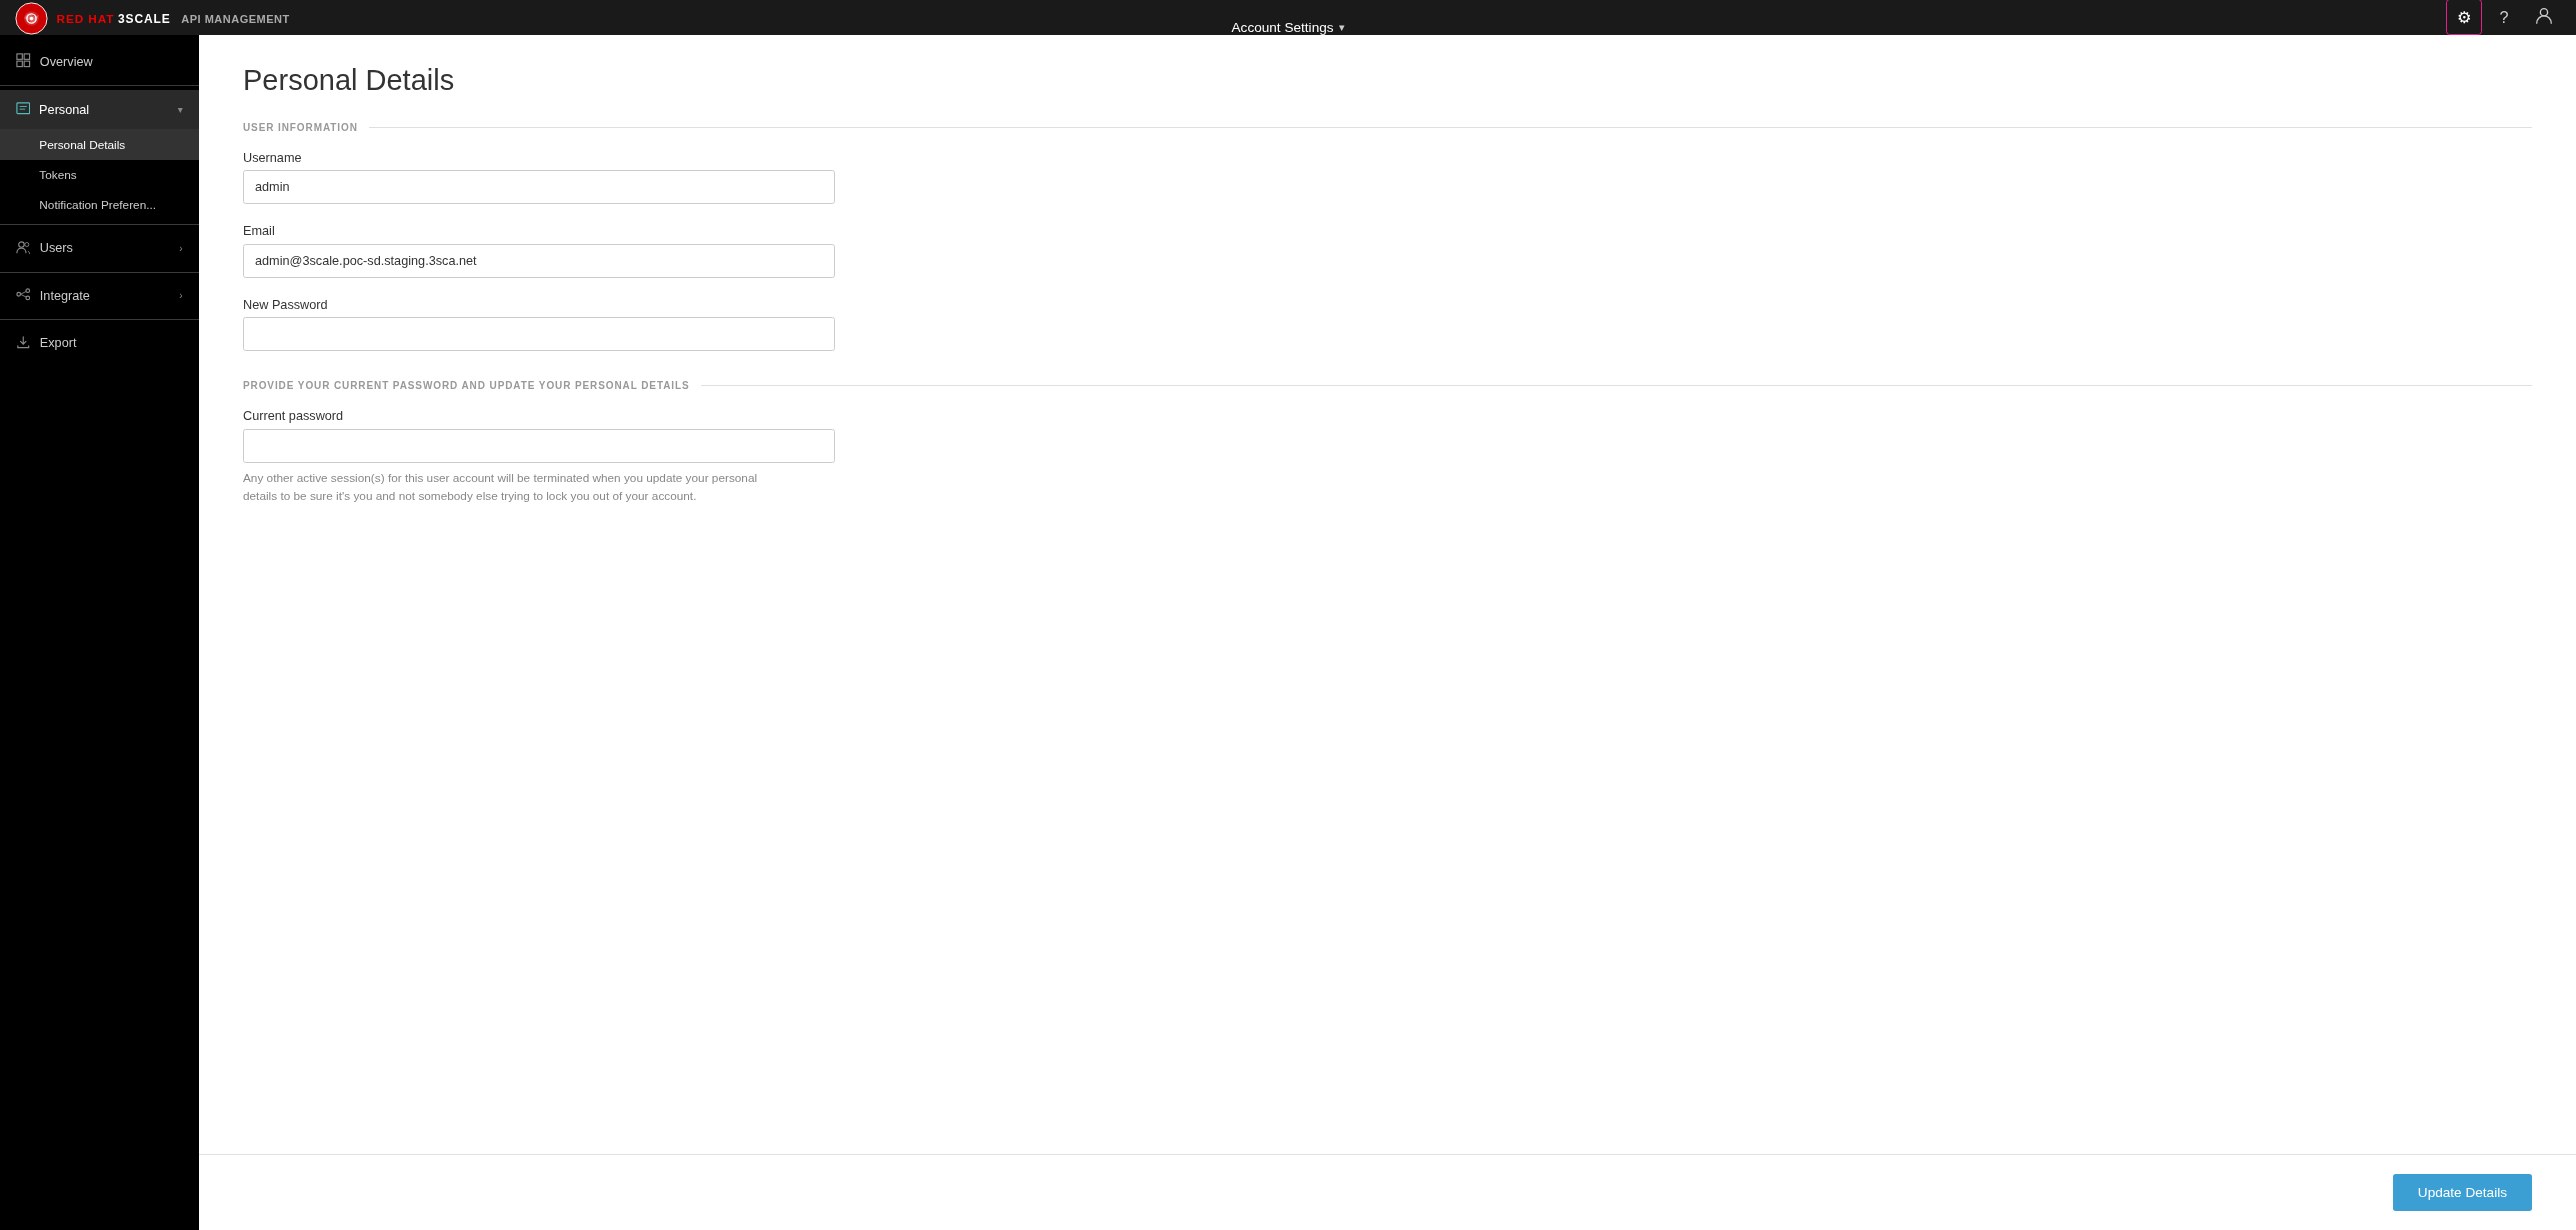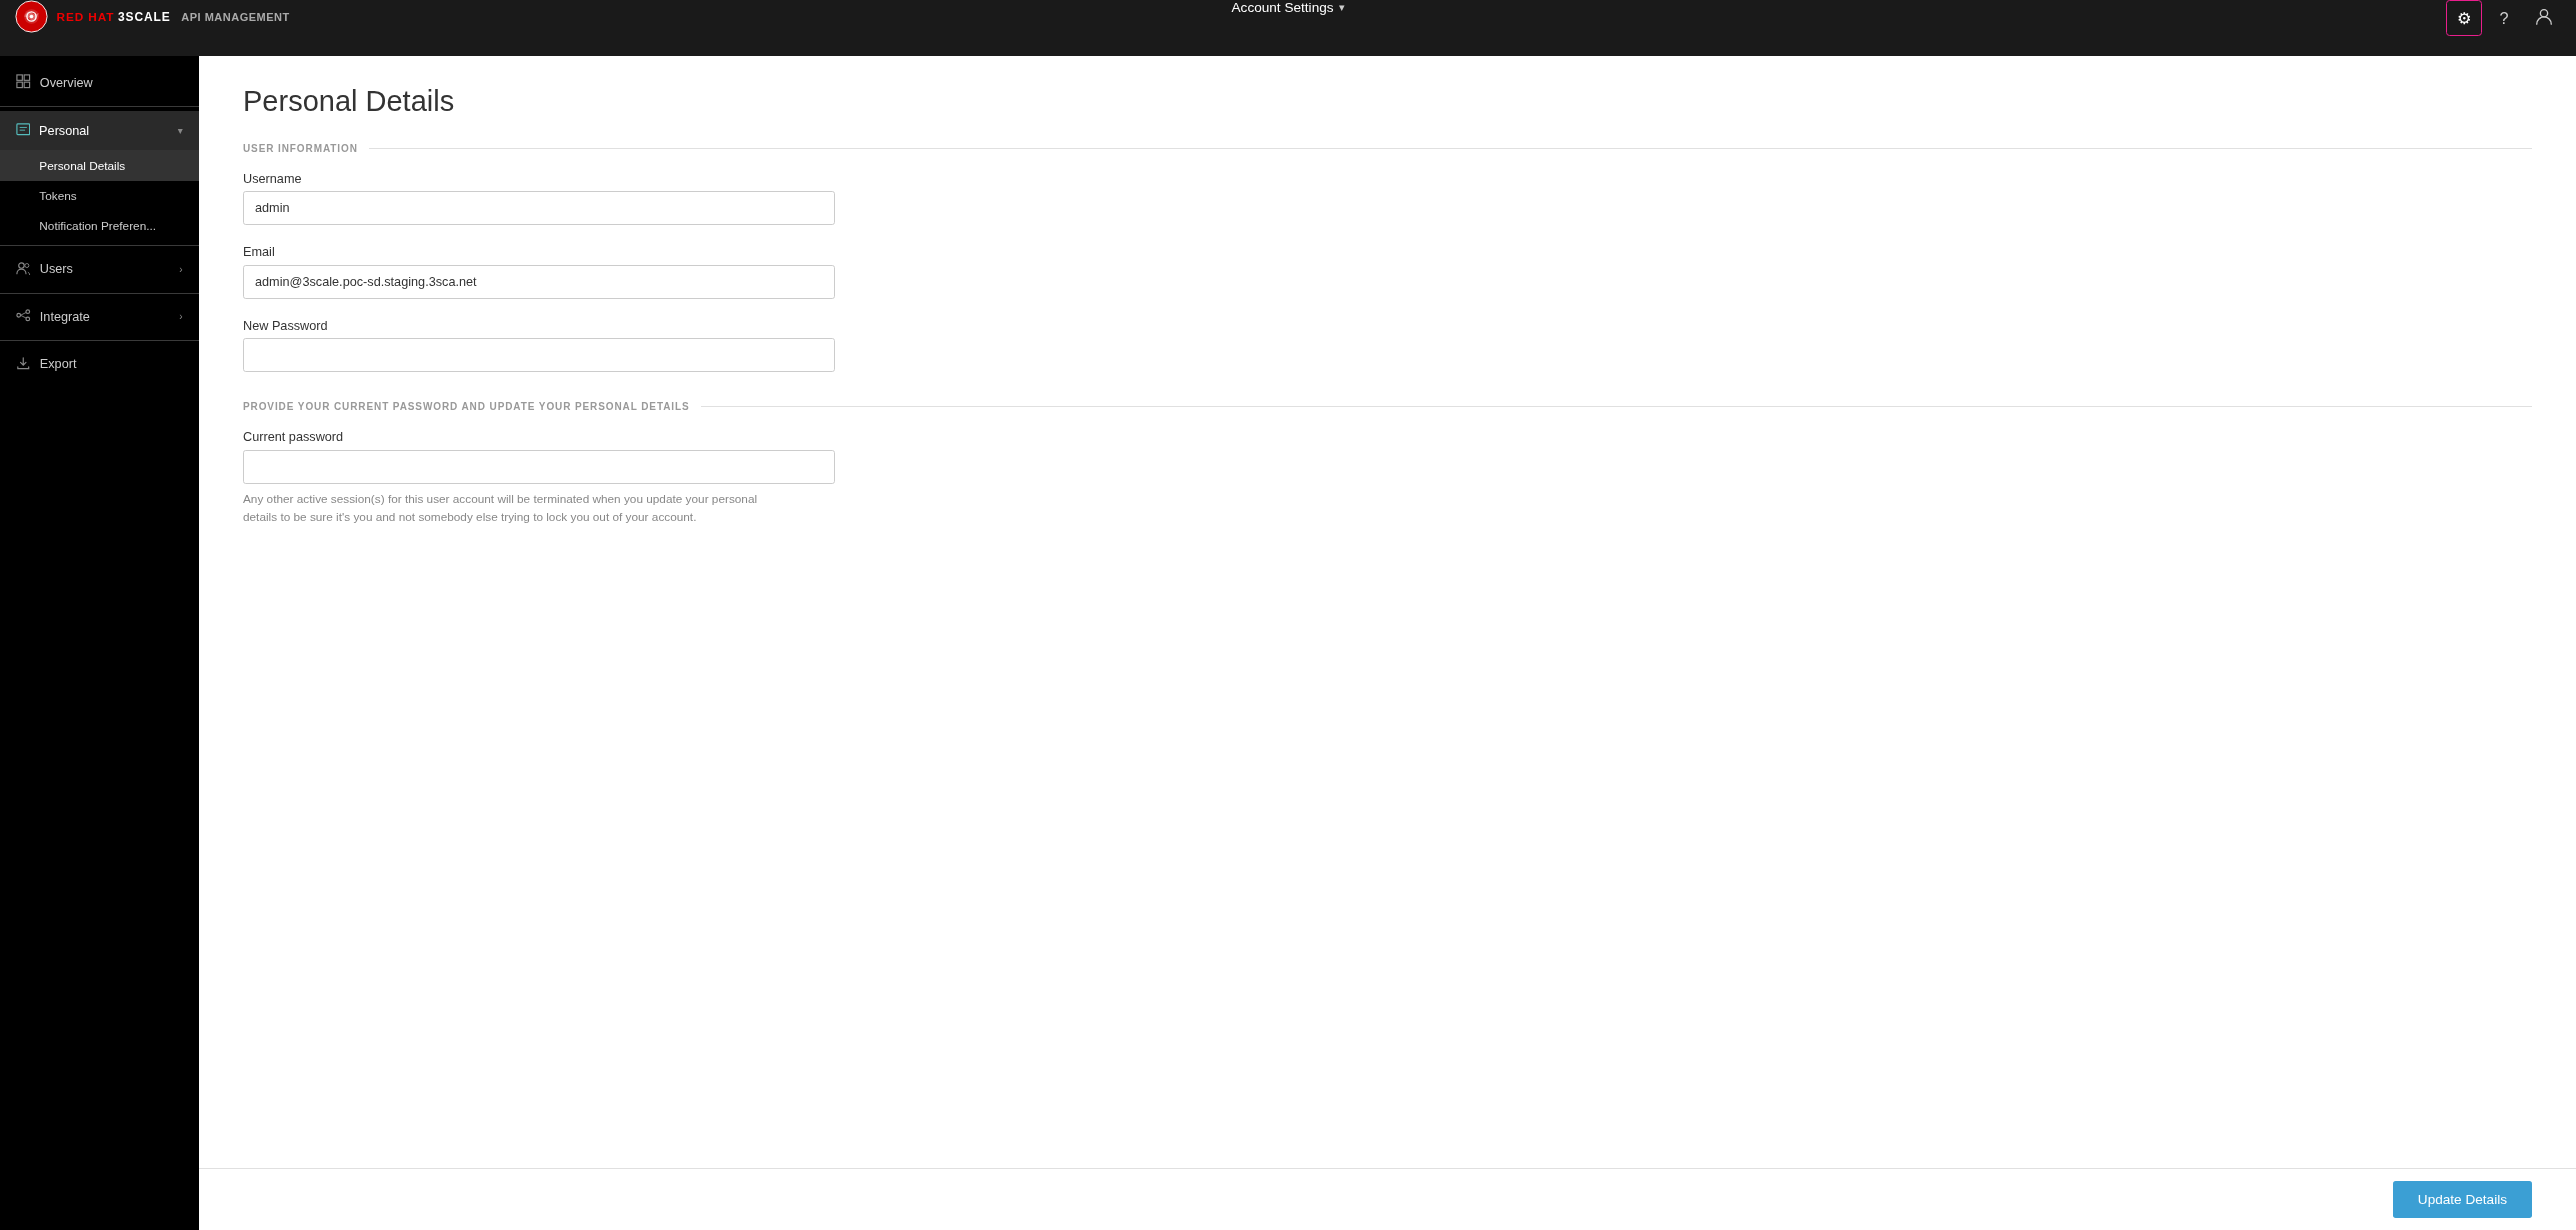--- a/index.html
+++ b/index.html
@@ -1,23 +1,23 @@
 <!DOCTYPE html>
 <html style="font-size:14.5px"><head>
   <meta charset="utf-8">
   <style>
     * { box-sizing: border-box; margin: 0; padding: 0; }
     body { font-family: 'Helvetica Neue', Arial, sans-serif; background: #fff; display: flex; flex-direction: column; height: 100vh; overflow: hidden; }
 
     
     .topnav {
       background: #1a1a1a;
-      height: 56px;
-      display: flex;
-      align-items: flex-start;
+      height: 35px;
+      display: flex;
+      align-items: flex-end;
       padding: 0 14.5px;
       flex-shrink: 0;
       position: relative;
     }
     .topnav-brand {
       display: flex;
       align-items: center;
       gap: 9px;
       color: #fff;
       font-size: 12.7px;
@@ -211,21 +211,21 @@
       color: #888;
       margin-top: 7.3px;
       max-width: 544px;
       line-height: 1.5;
     }
     .bottom-bar {
       position: fixed;
       bottom: 0;
       right: 0;
       left: 199px;
-      height: 62px;
+      height: 76px;
       background: #fff;
       border-top: 0.9px solid #e0e0e0;
       display: flex;
       align-items: center;
       justify-content: flex-end;
       padding: 0 44px;
     }
     .btn-primary {
       background: #3b9fd4;
       color: #fff;

